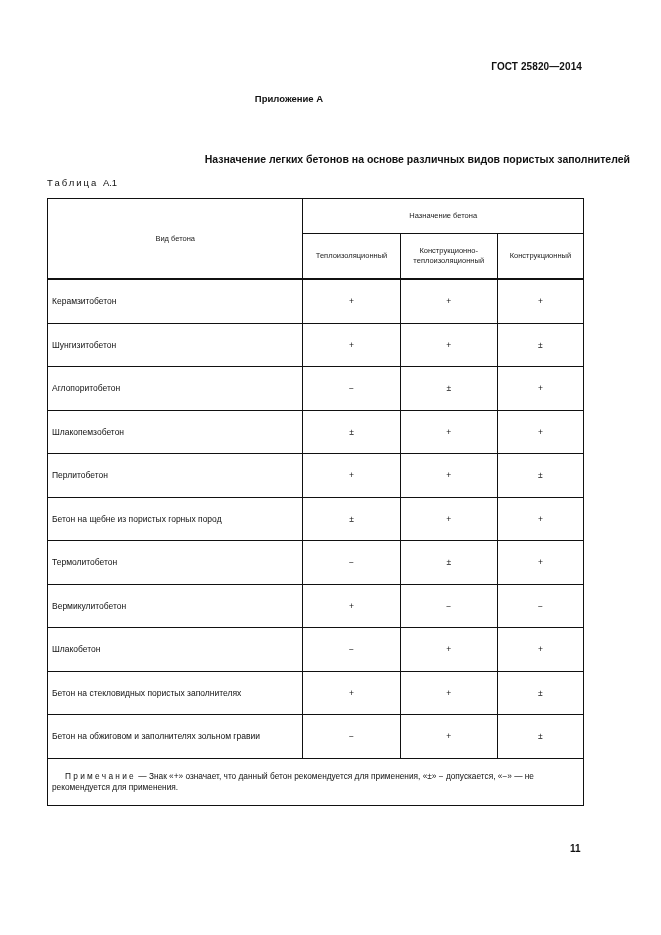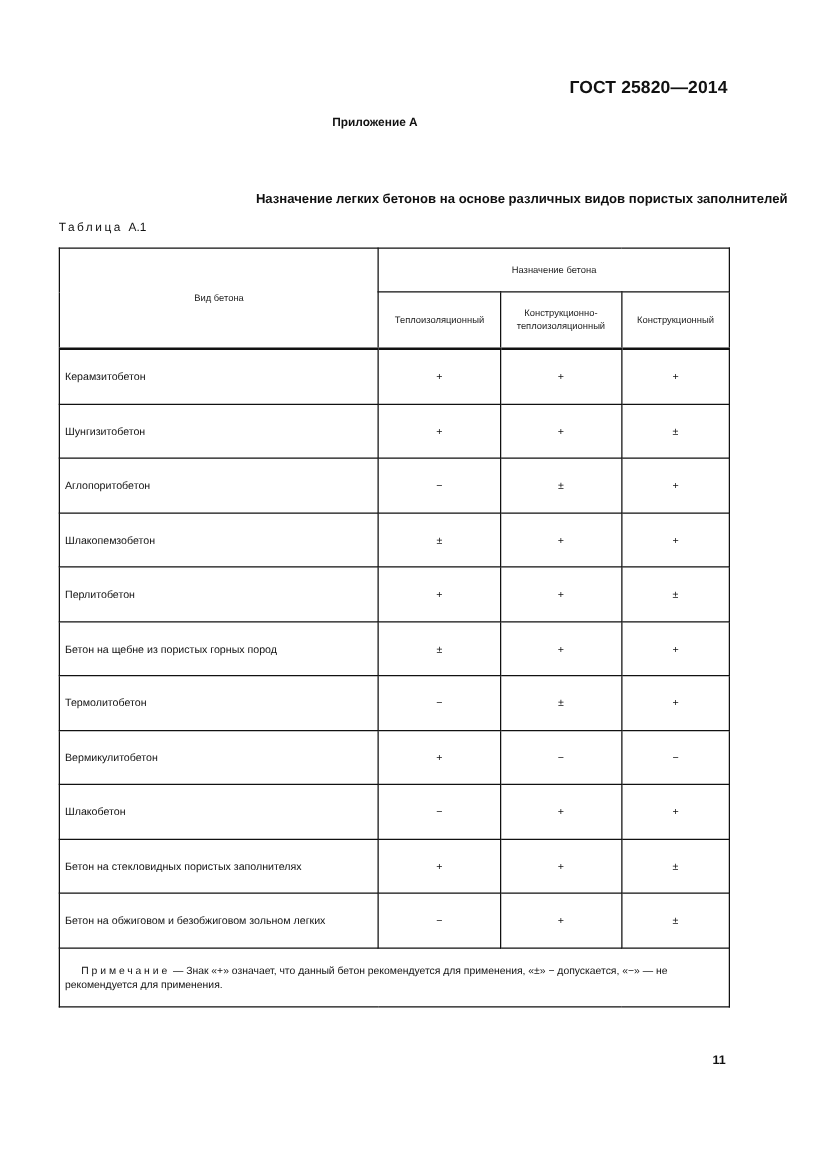--- a/index.html
+++ b/index.html
@@ -12,34 +12,33 @@
       height: 935px;
       position: relative;
       font-family: "Liberation Sans", sans-serif;
       color: #111;
       overflow: hidden;
     }
     .doc-id {
       position: absolute;
       right: 79px;
       top: 61px;
-      font-size: 14px;
+      font-size: 10px;
       font-weight: bold;
       letter-spacing: 0.1px;
     }
     .annex {
       position: absolute;
       left: 0;
       width: 578px;
       top: 93px;
       text-align: center;
       font-size: 9.5px;
       font-weight: bold;
       line-height: 12px;
-      padding-left: 11px;
     }
     .section-title {
       position: absolute;
       left: 0;
       width: 630px;
       top: 153px;
       text-align: right;
       font-size: 10.5px;
       font-weight: bold;
     }
@@ -176,21 +175,21 @@
       <td class="mark">+</td>
       <td class="mark last">+</td>
     </tr>
     <tr>
       <td class="name">Бетон на стекловидных пористых заполнителях</td>
       <td class="mark">+</td>
       <td class="mark">+</td>
       <td class="mark last">±</td>
     </tr>
     <tr>
-      <td class="name">Бетон на обжиговом и безобжиговом зольном легких</td>
+      <td class="name">Бетон на обжиговом и заполнителях зольном гравии</td>
       <td class="mark">−</td>
       <td class="mark">+</td>
       <td class="mark last">±</td>
     </tr>
     <tr>
       <td class="note" colspan="4"><span class="note-label">Примечание</span><span> — Знак «+» означает, что данный бетон рекомендуется для применения, «±» − допускается, «−» — не рекомендуется для применения.</span></td>
     </tr>
   </tbody>
 </table>
 

